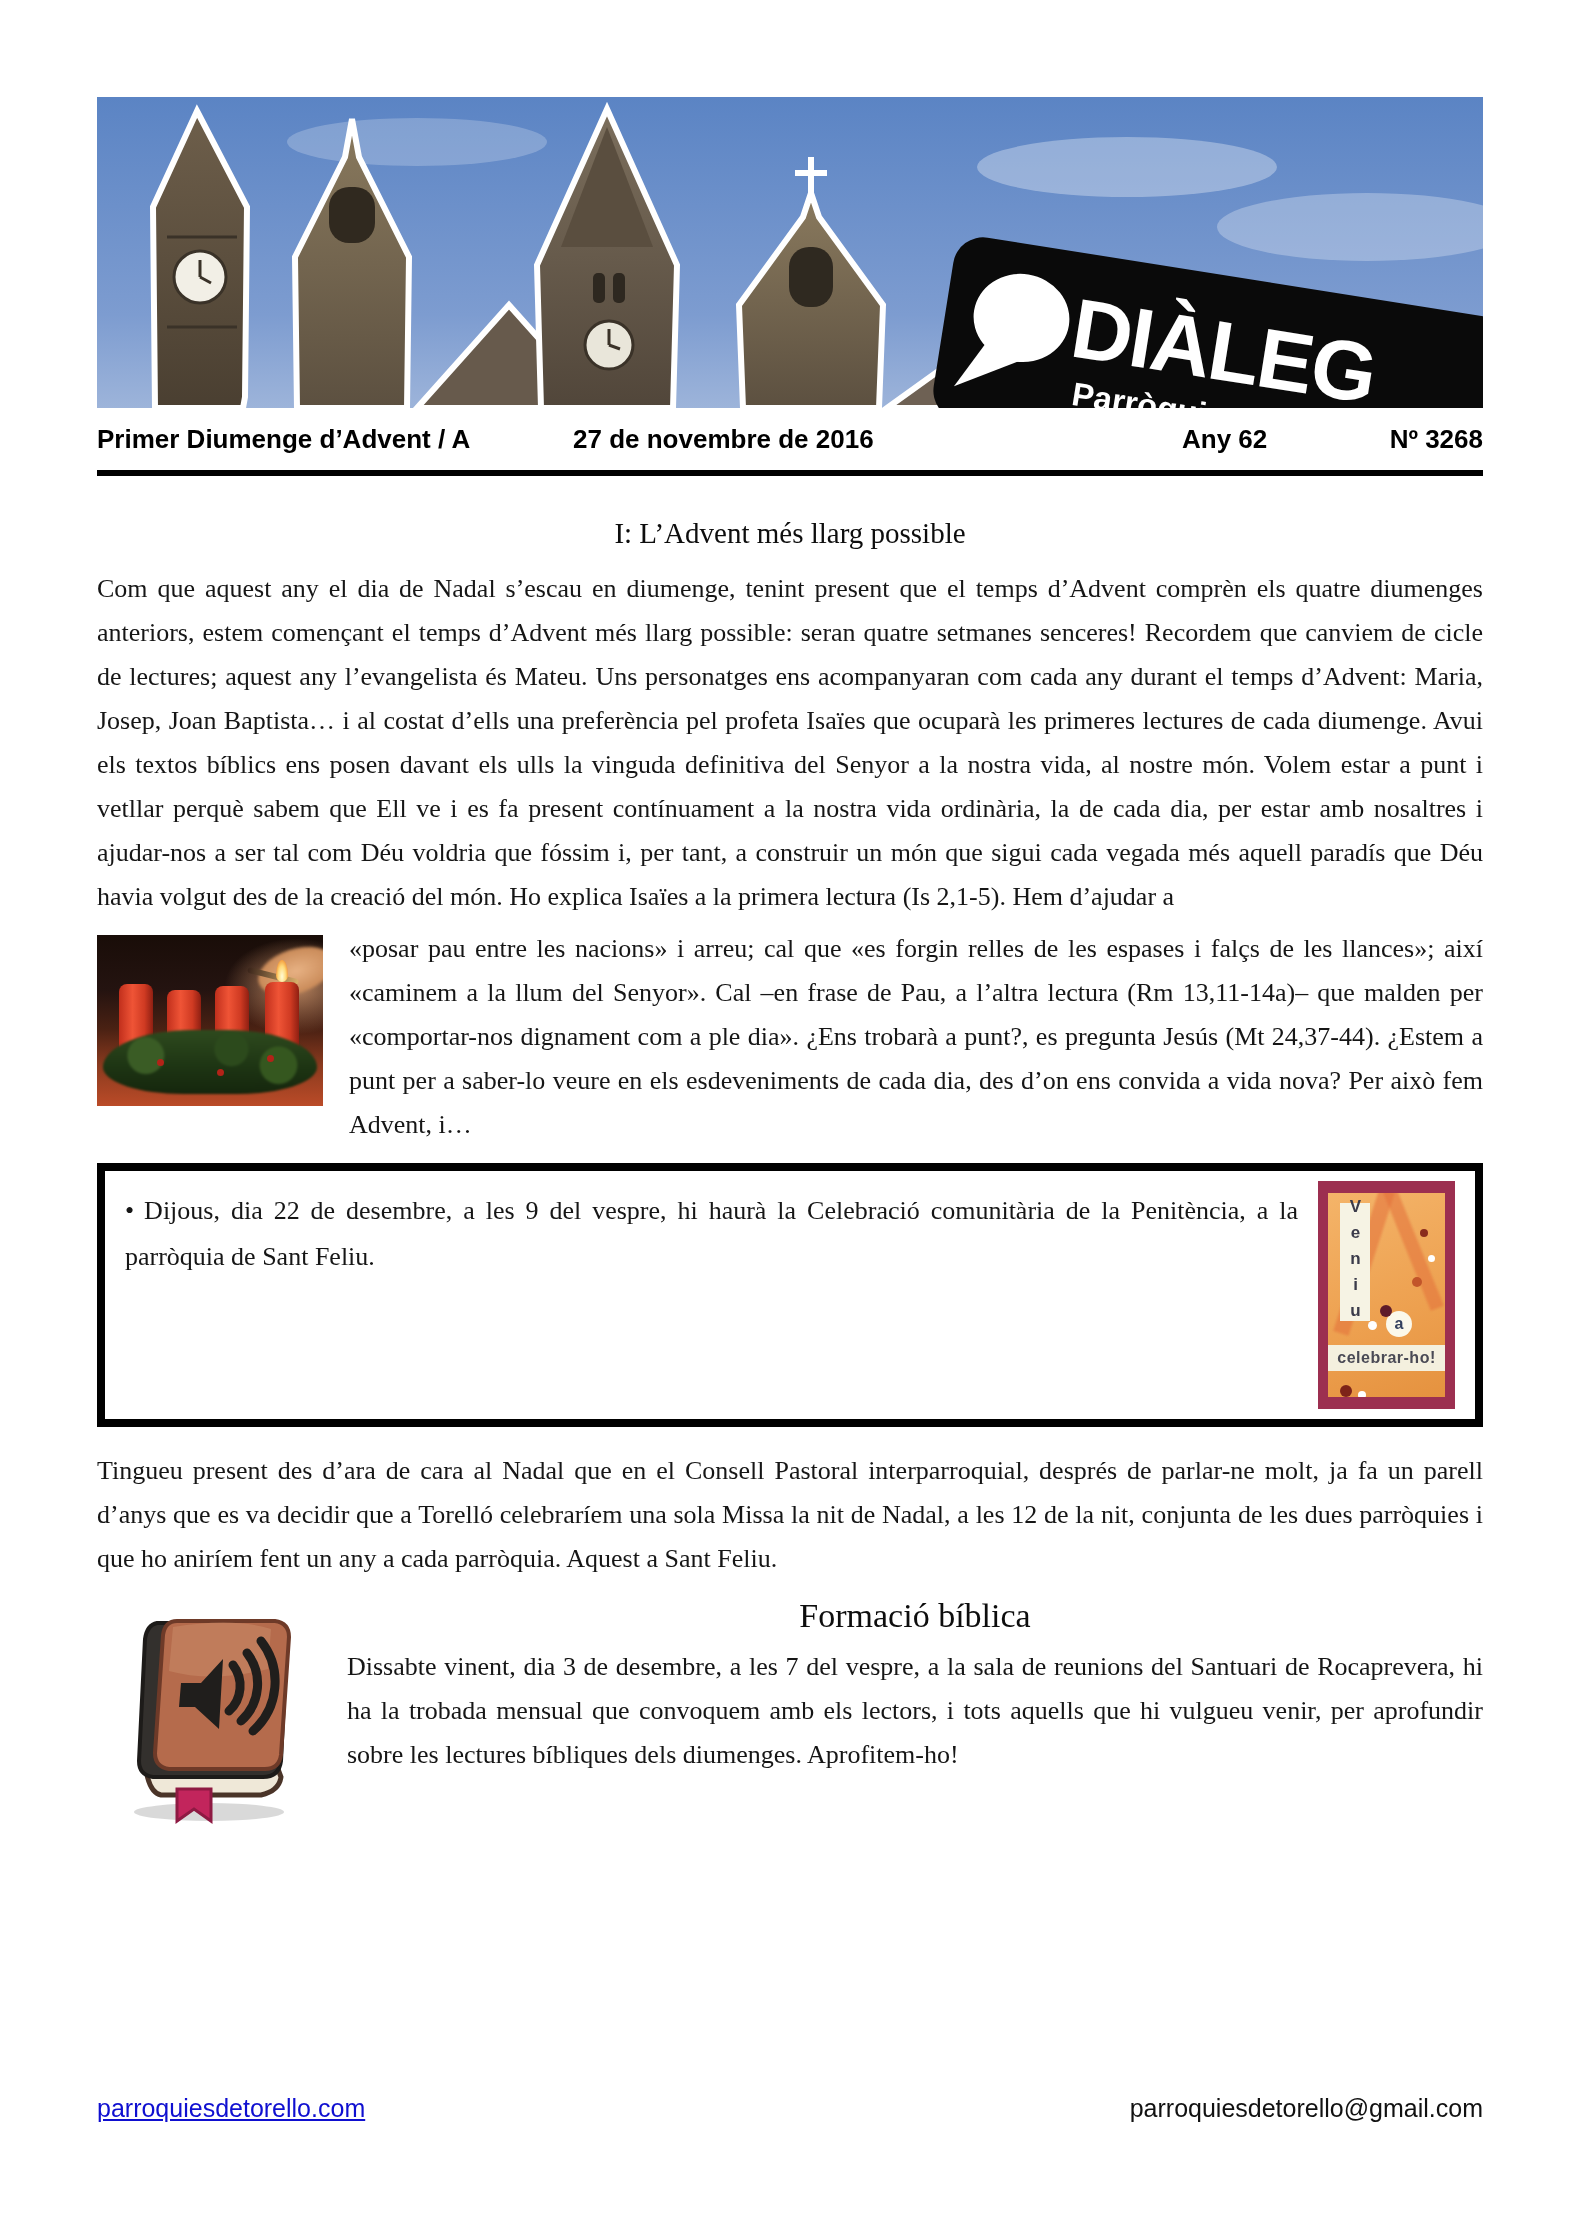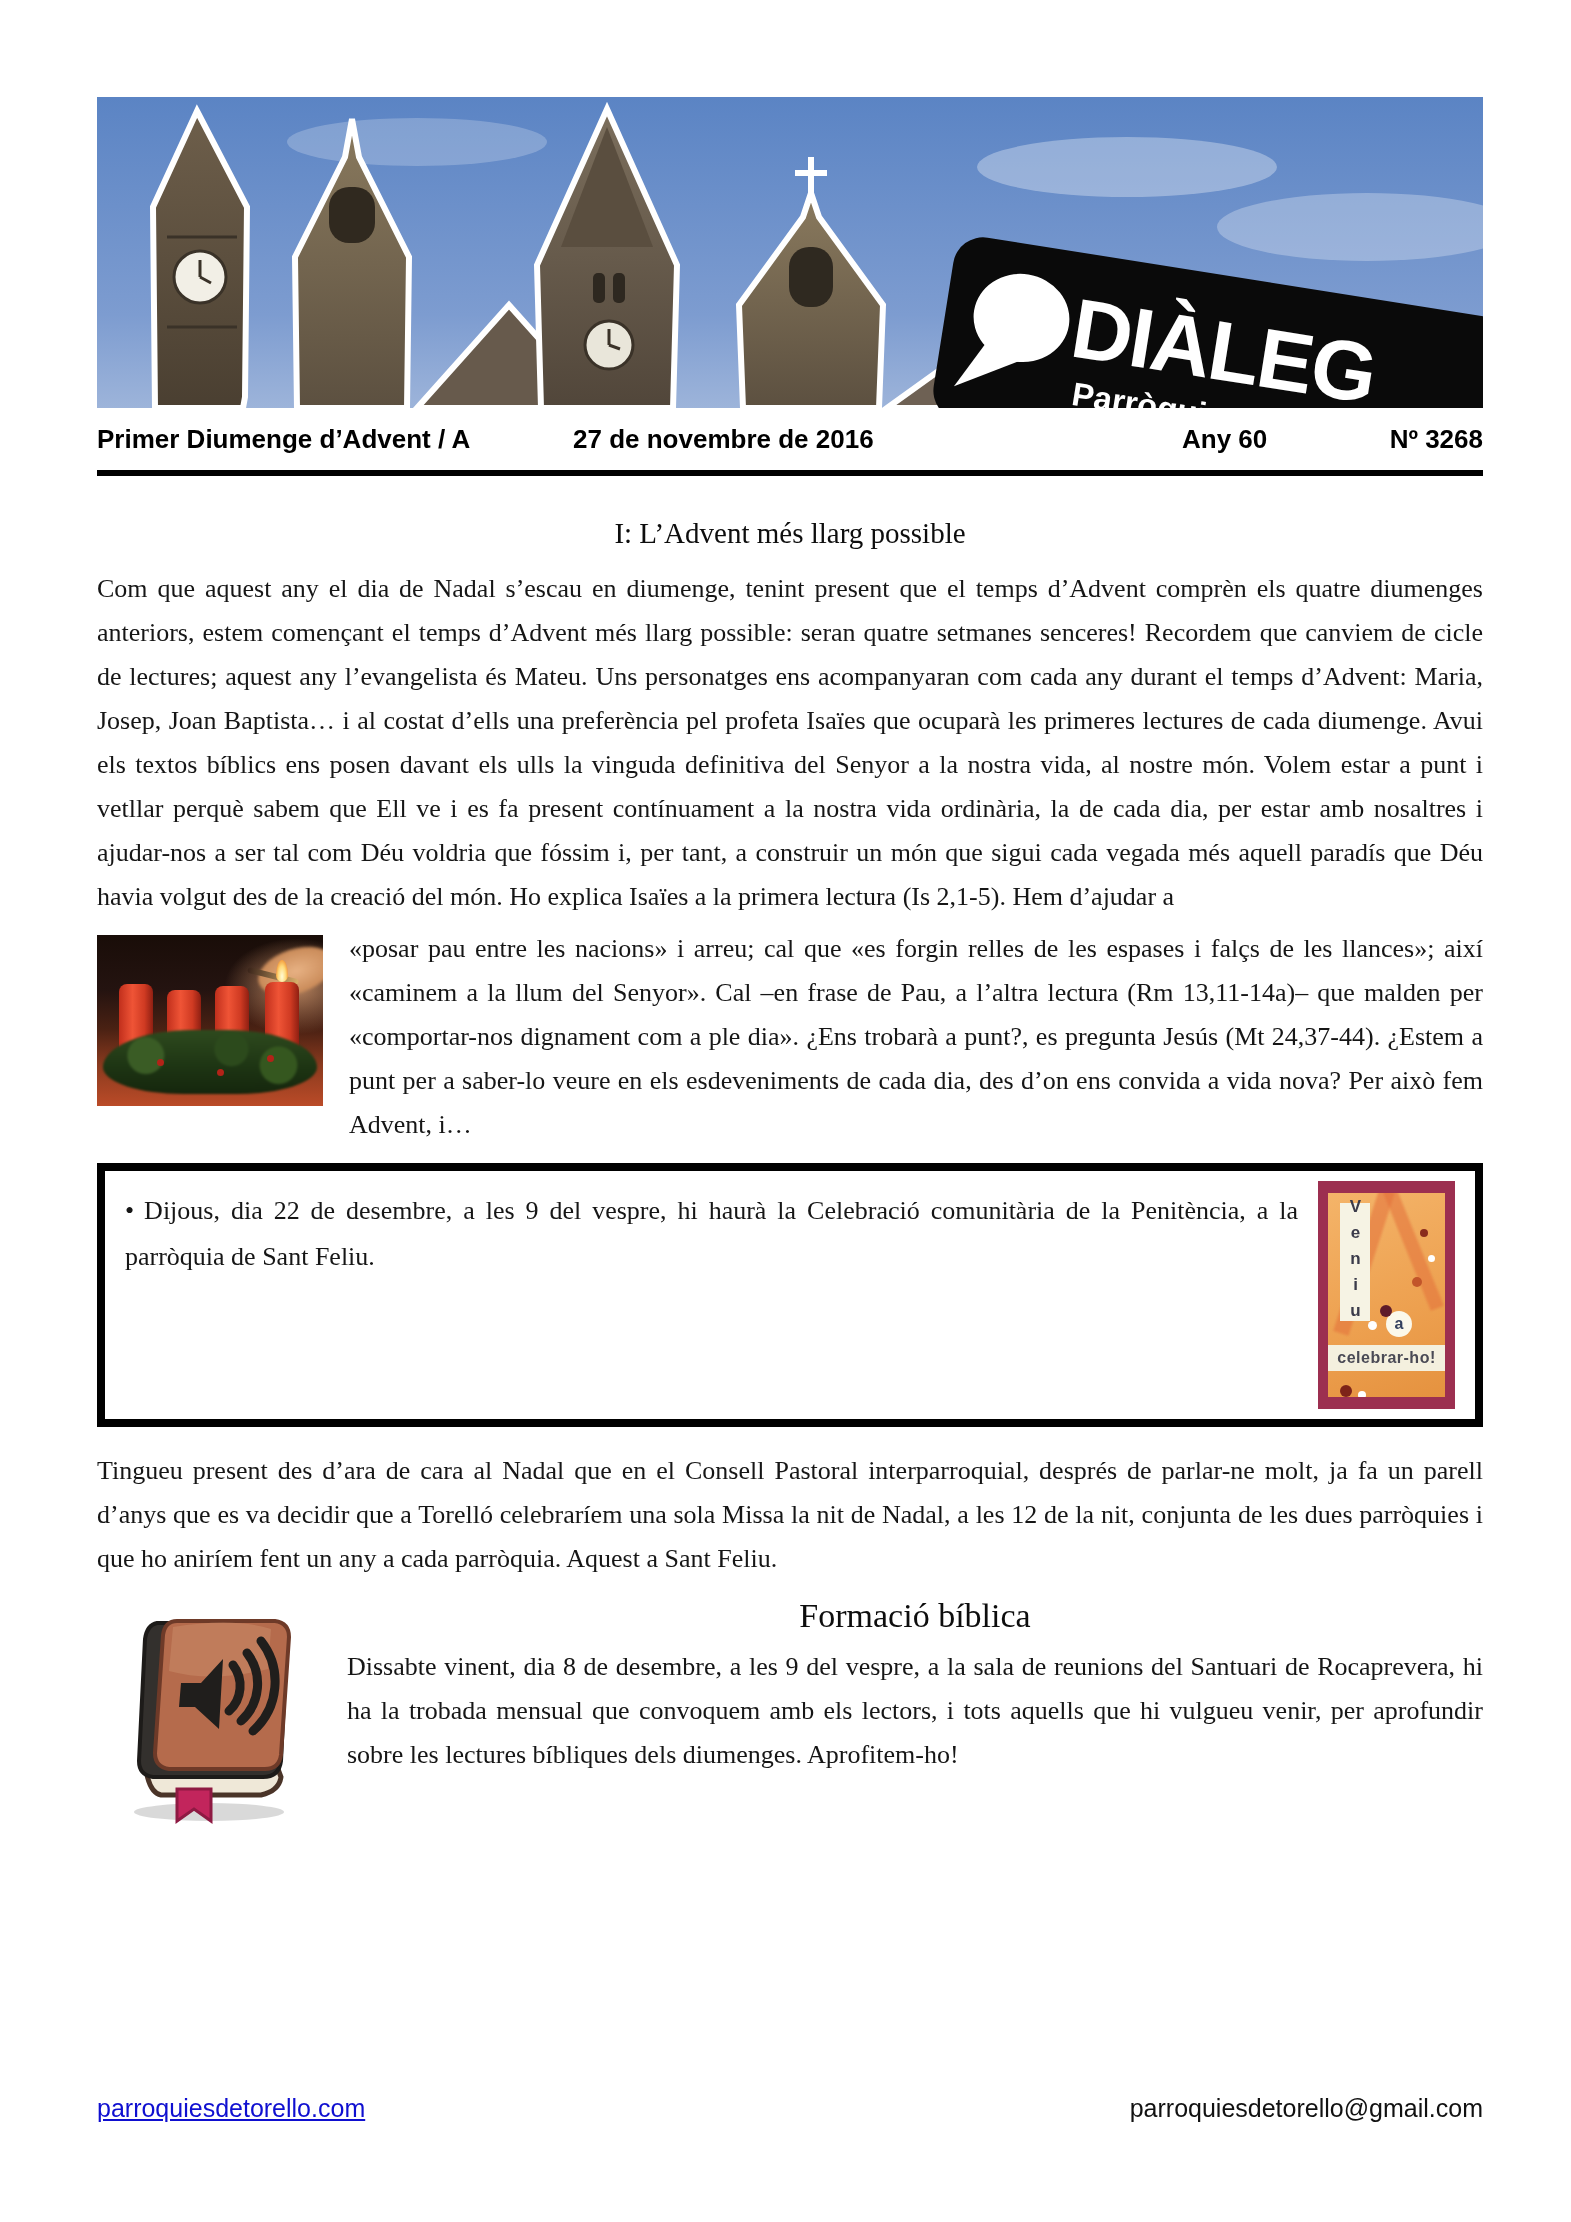--- a/index.html
+++ b/index.html
@@ -262,21 +262,21 @@
           </g>
           <text x="128" y="104" font-family="Liberation Sans, sans-serif" font-size="84" font-weight="800" fill="#ffffff" letter-spacing="-2">DIÀLEG</text>
           <text x="138" y="152" font-family="Liberation Sans, sans-serif" font-size="33" font-weight="700" fill="#ffffff">Parròquies de Torelló</text>
         </g>
       </svg>
     </div>
 
     <div class="info-row">
       <span class="edition">Primer Diumenge d’Advent / A</span>
       <span class="date">27 de novembre de 2016</span>
-      <span class="year">Any 60</span>
+      <span class="year">Any 62</span>
       <span class="issue">Nº 3268</span>
     </div>
     <div class="rule"></div>
 
     <div class="article">
 
 
       <h1 class="title">I: L’Advent més llarg possible</h1>
 
       <p class="body-text p1">Com que aquest any el dia de Nadal s’escau en diumenge, tenint present que el temps d’Advent comprèn els quatre diumenges anteriors, estem començant el temps d’Advent més llarg possible: seran quatre setmanes senceres! Recordem que canviem de cicle de lectures; aquest any l’evangelista és Mateu. Uns personatges ens acompanyaran com cada any durant el temps d’Advent: Maria, Josep, Joan Baptista… i al costat d’ells una preferència pel profeta Isaïes que ocuparà les primeres lectures de cada diumenge. Avui els textos bíblics ens posen davant els ulls la vinguda definitiva del Senyor a la nostra vida, al nostre món. Volem estar a punt i vetllar perquè sabem que Ell ve i es fa present contínuament a la nostra vida ordinària, la de cada dia, per estar amb nosaltres i ajudar-nos a ser tal com Déu voldria que fóssim i, per tant, a construir un món que sigui cada vegada més aquell paradís que Déu havia volgut des de la creació del món. Ho explica Isaïes a la primera lectura (Is 2,1-5). Hem d’ajudar a</p>
@@ -348,21 +348,21 @@
               <polygon points="62,76 82,76 104,52 100,122 76,100 60,100" fill="#201e1c"></polygon>
               <path d="M114 58 a34 34 0 0 1 -4 46" fill="none" stroke="#201e1c" stroke-width="9" stroke-linecap="round"></path>
               <path d="M128 46 a50 50 0 0 1 -6 68" fill="none" stroke="#201e1c" stroke-width="9" stroke-linecap="round"></path>
               <path d="M142 34 a66 66 0 0 1 -8 90" fill="none" stroke="#201e1c" stroke-width="9" stroke-linecap="round"></path>
             </g>
 
             <polygon points="58,182 92,182 92,214 75,202 58,214" fill="#c2255c" stroke="#8e1a43" stroke-width="3"></polygon>
           </svg>
         </div>
         <h2 class="formacio-title">Formació bíblica</h2>
-        <p class="body-text">Dissabte vinent, dia 8 de desembre, a les 9 del vespre, a la sala de reunions del Santuari de Rocaprevera, hi ha la trobada mensual que convoquem amb els lectors, i tots aquells que hi vulgueu venir, per aprofundir sobre les lectures bíbliques dels diumenges. Aprofitem-ho!</p>
+        <p class="body-text">Dissabte vinent, dia 3 de desembre, a les 7 del vespre, a la sala de reunions del Santuari de Rocaprevera, hi ha la trobada mensual que convoquem amb els lectors, i tots aquells que hi vulgueu venir, per aprofundir sobre les lectures bíbliques dels diumenges. Aprofitem-ho!</p>
       </div>
 
     </div>
   </div>
 
   <div class="footer">
     <a href="#">parroquiesdetorello.com</a>
     <span class="email">parroquiesdetorello@gmail.com</span>
   </div>
 </div>

